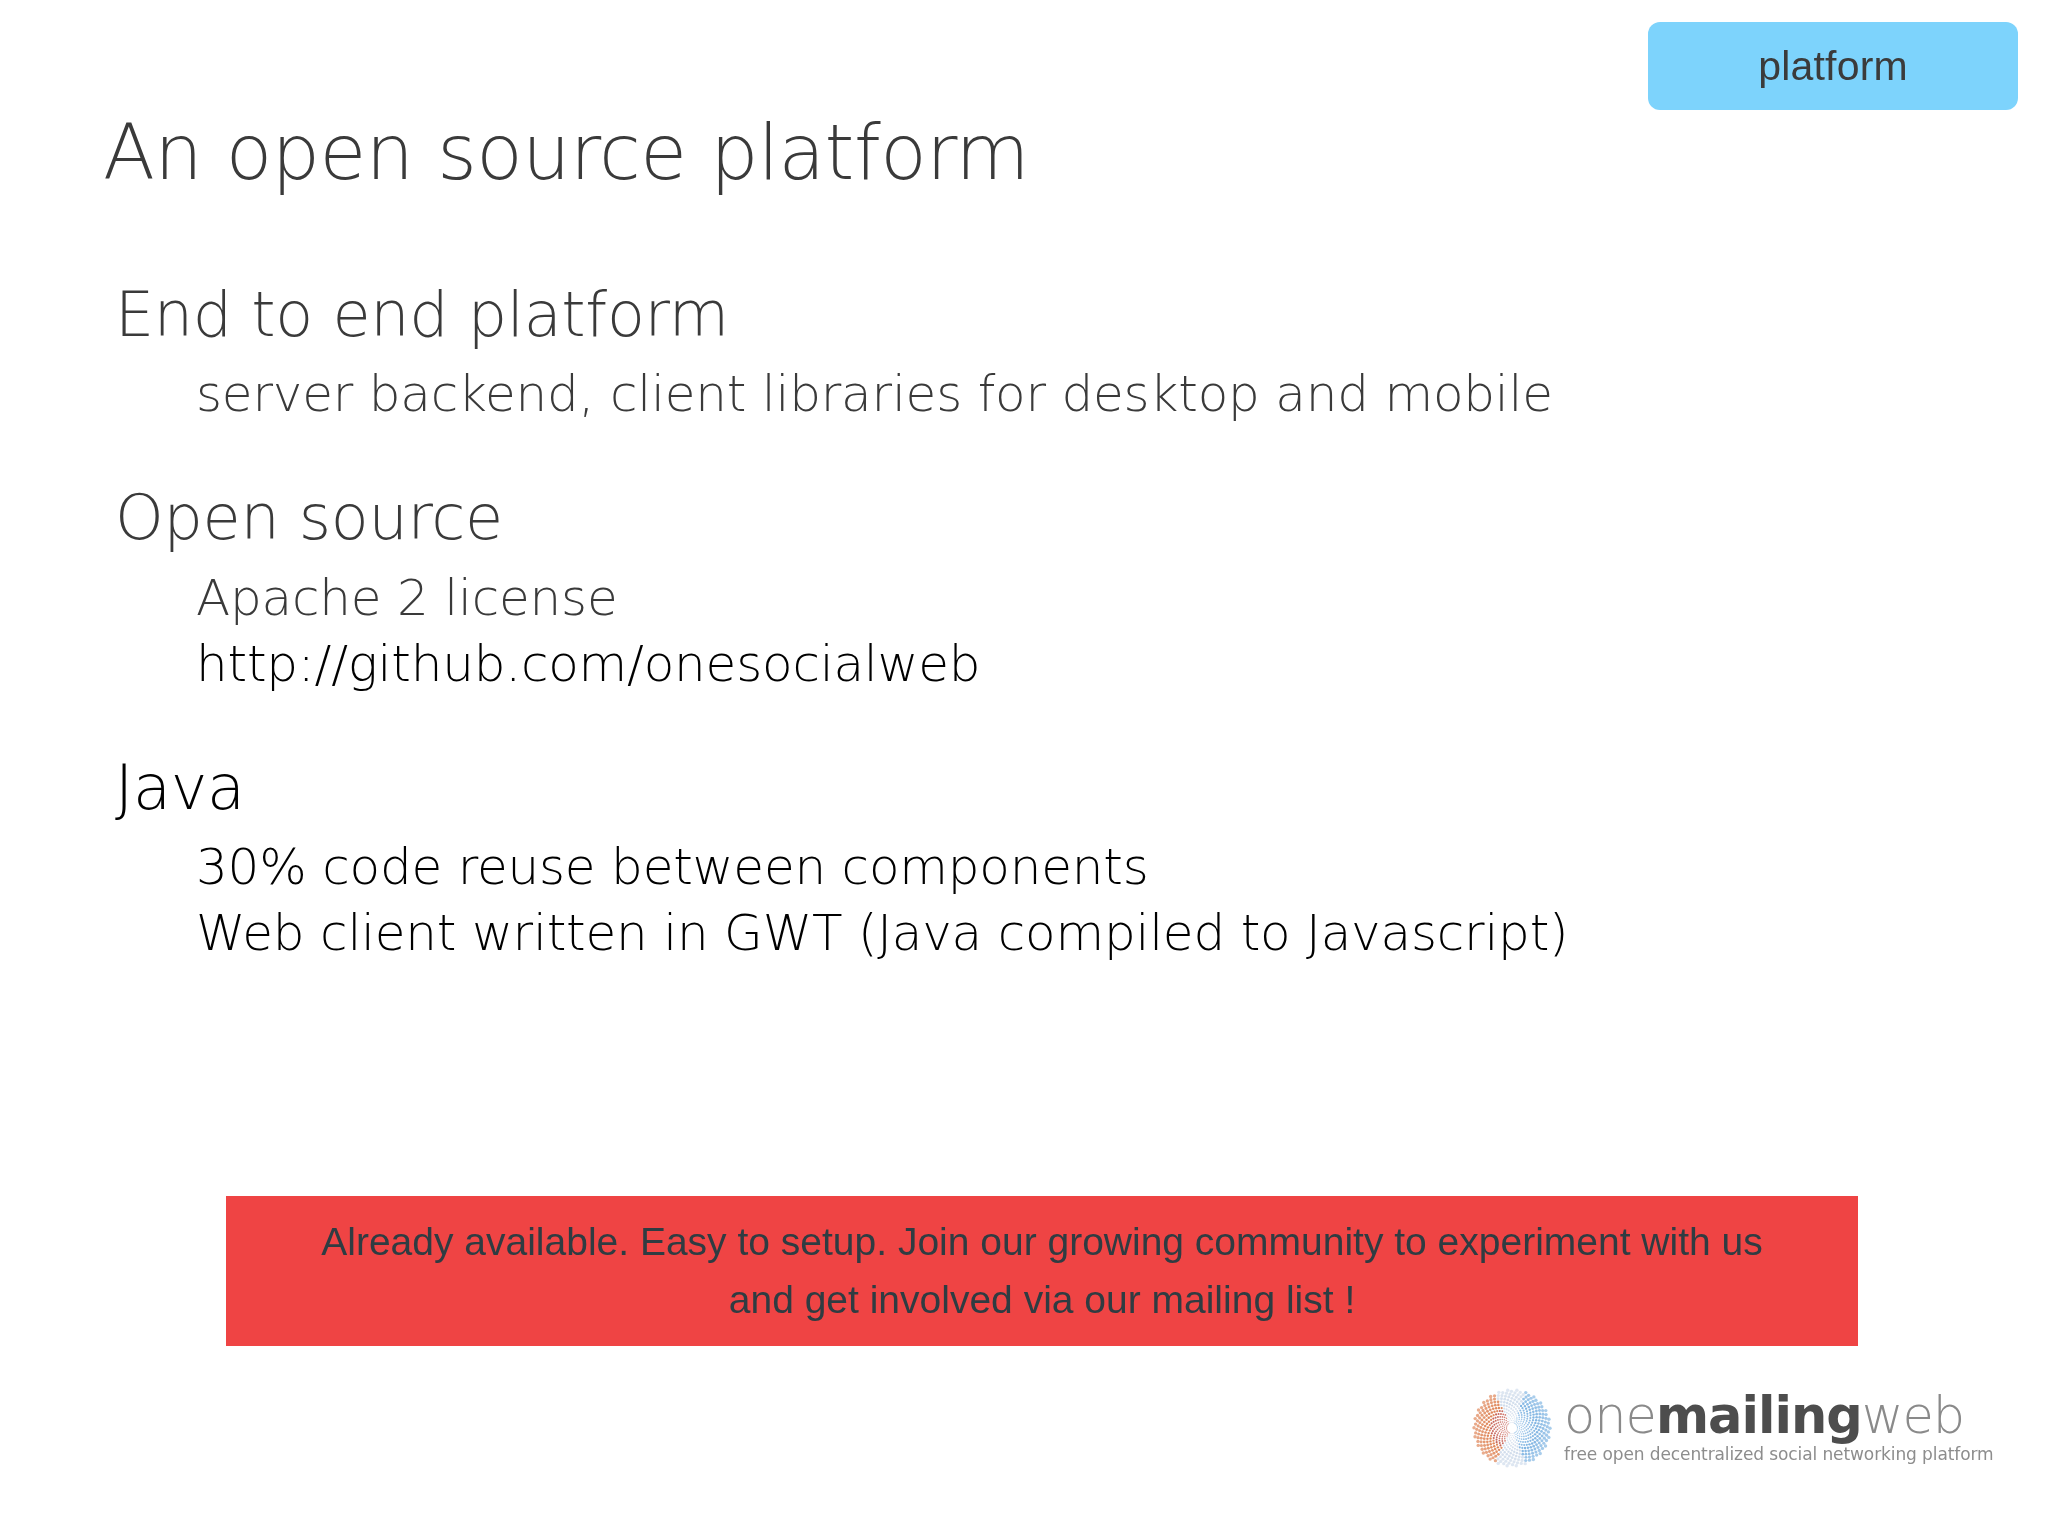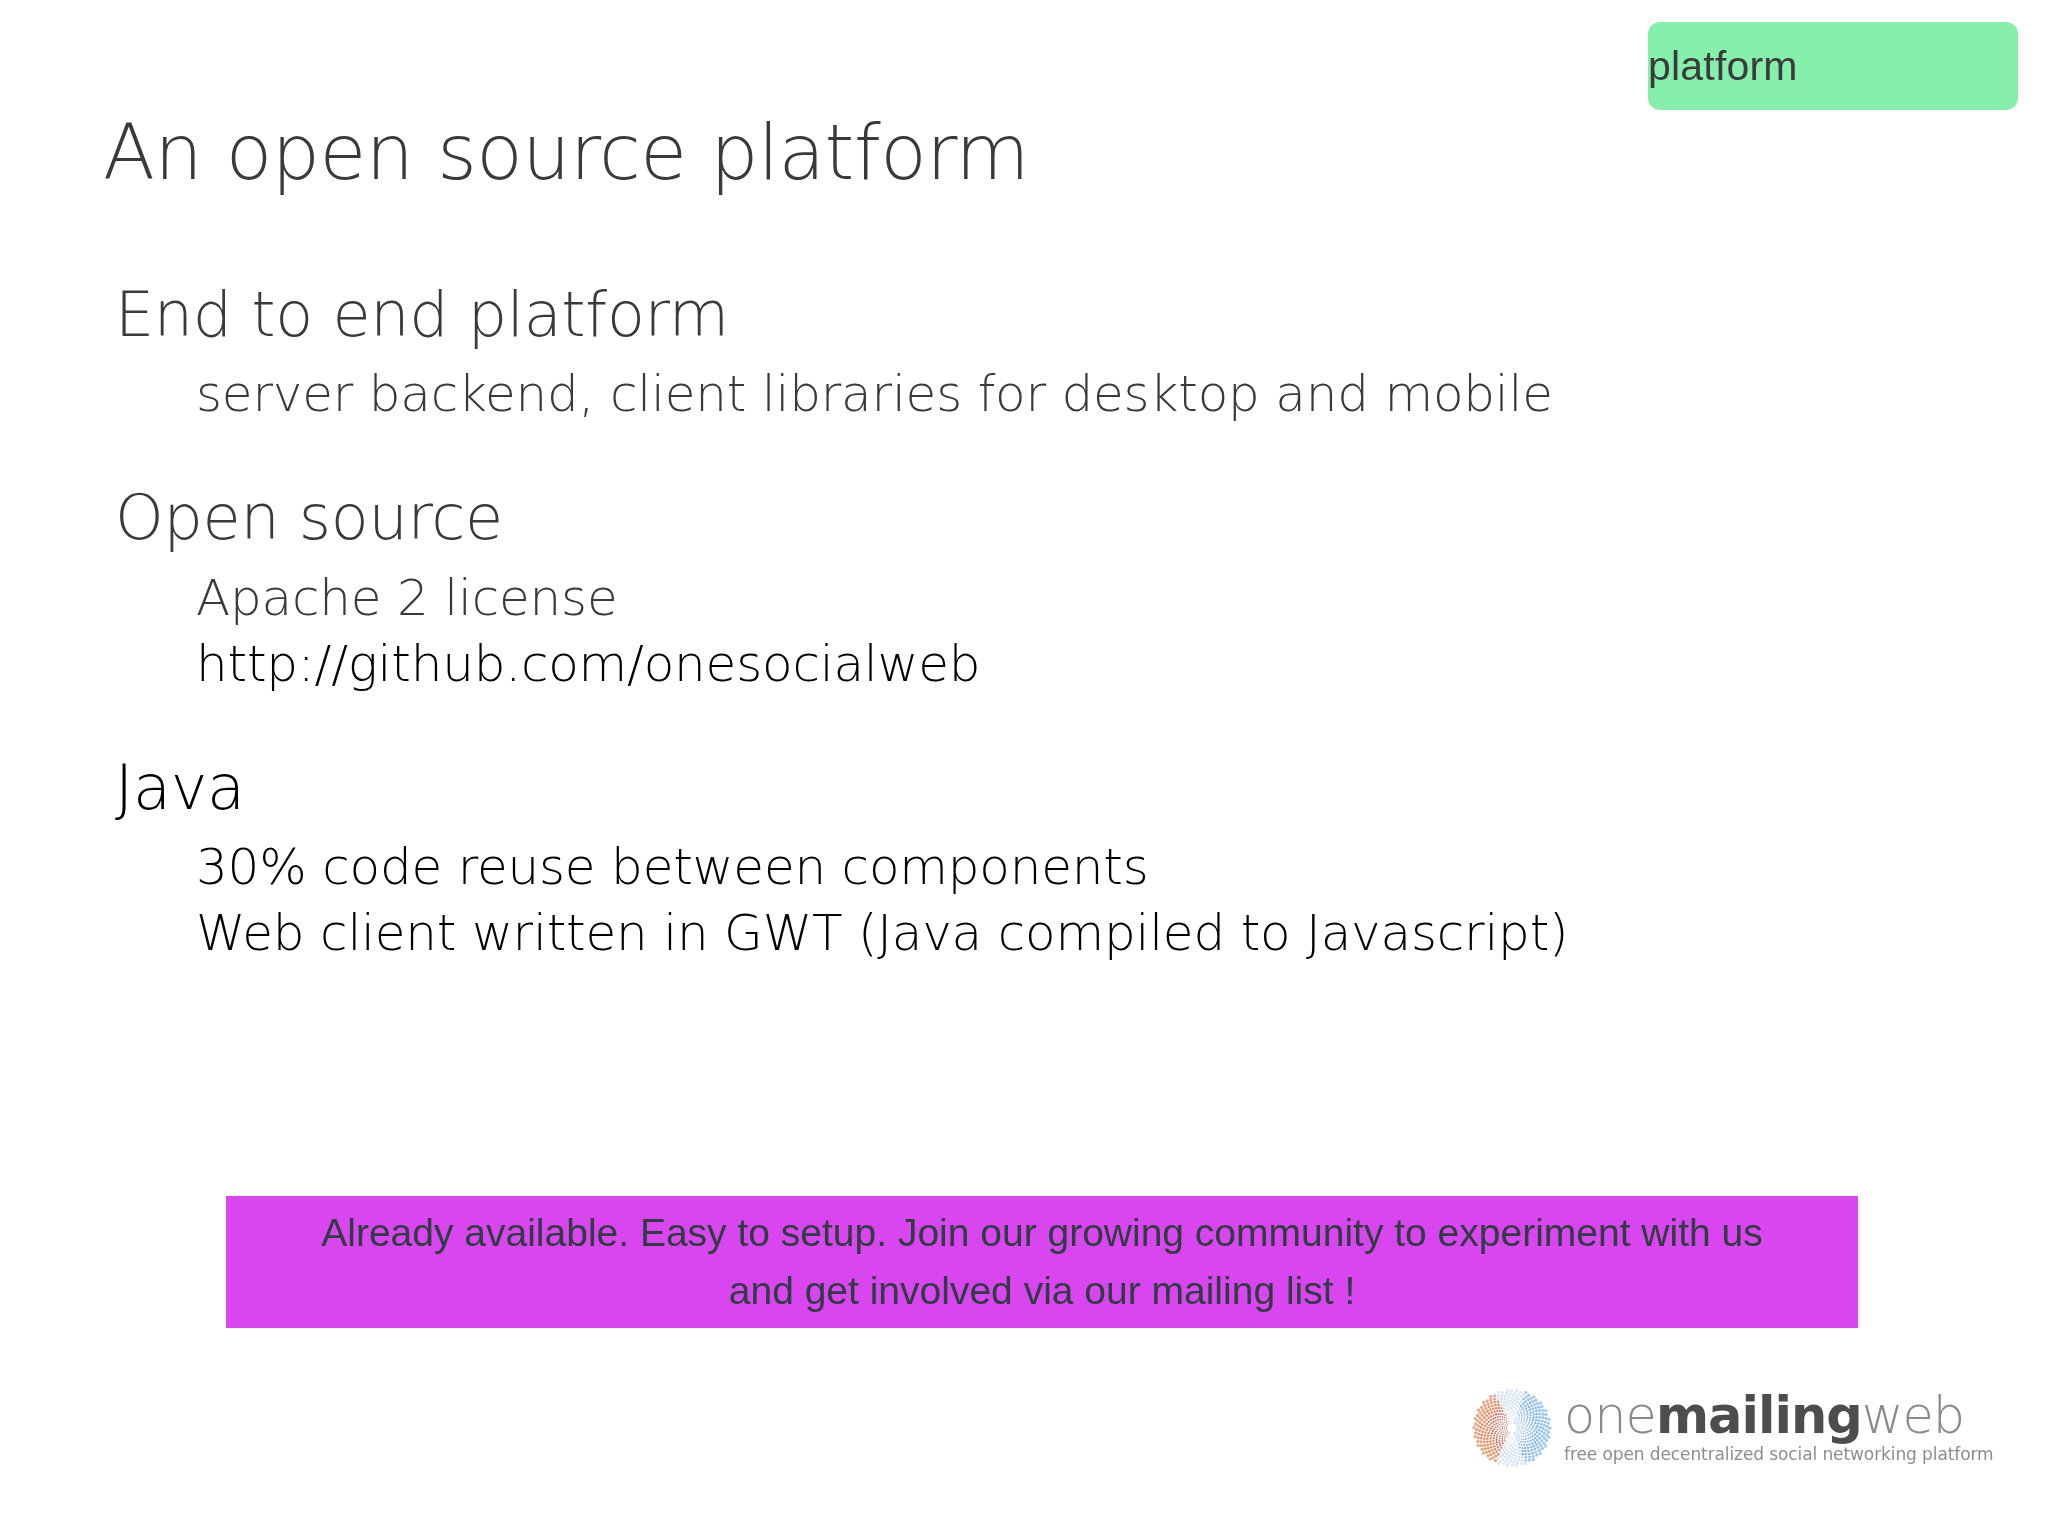--- a/index.html
+++ b/index.html
@@ -23,25 +23,25 @@
     background: #ffffff;
   }
 
   
   #section-badge {
     position: absolute;
     left: 1648px;
     top: 22px;
     width: 370px;
     height: 88px;
-    background: #86efac;
+    background: #7dd3fc;
     border-radius: 12px;
     display: flex;
     align-items: center;
-    justify-content: flex-start;
+    justify-content: center;
     box-sizing: border-box;
   }
   #section-badge .badge-label {
     font-family: "Liberation Sans", sans-serif;
     font-size: 41px;
     font-weight: 400;
     color: #3b3b3b;
     letter-spacing: 0.2px;
     line-height: 1;
   }
@@ -103,22 +103,22 @@
   .sub-item.emphatic {
     color: #000000;
   }
 
   
   #callout-box {
     position: absolute;
     left: 226px;
     top: 1196px;
     width: 1632px;
-    height: 132px;
-    background: #d946ef;
+    height: 150px;
+    background: #ef4444;
     display: flex;
     flex-direction: column;
     align-items: center;
     justify-content: center;
     box-sizing: border-box;
     padding: 0 30px;
   }
   .callout-line {
     font-family: "Liberation Sans", sans-serif;
     font-size: 39px;

